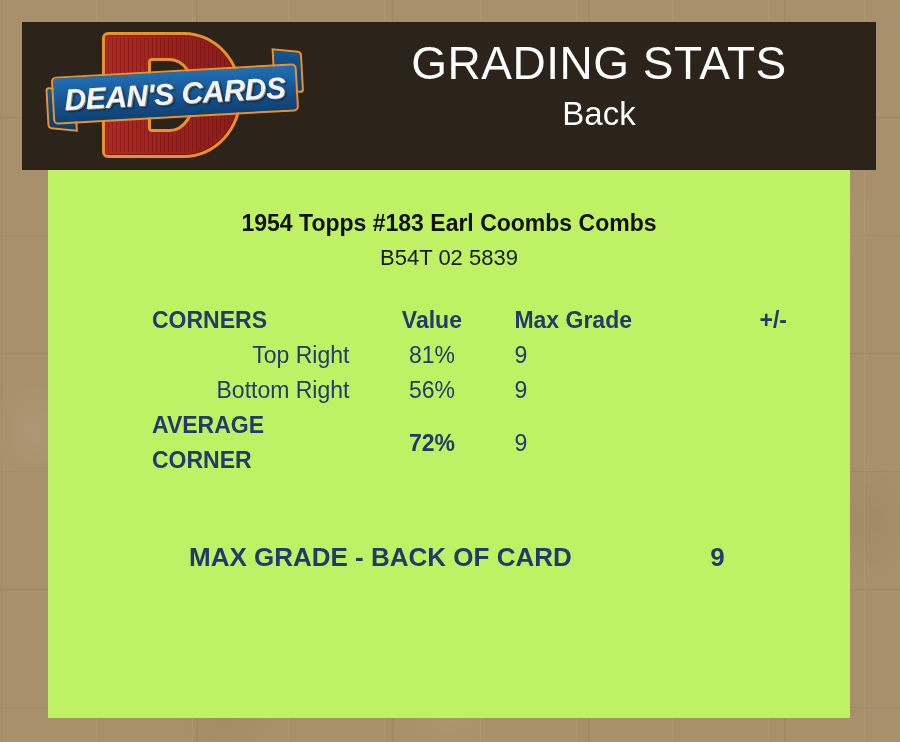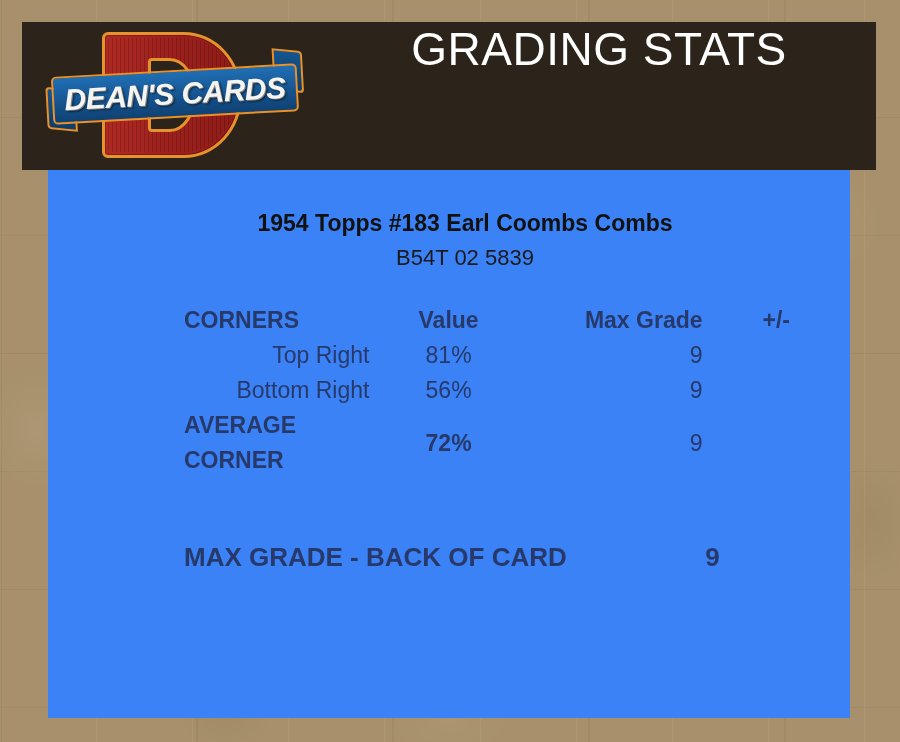--- a/index.html
+++ b/index.html
@@ -112,38 +112,37 @@
     font-size:30px; letter-spacing:-0.5px;
     color:#f4f4f2;
     text-shadow:1px 1px 0 #7d7d7d, 2px 2px 2px rgba(0,0,0,0.55);
     white-space:nowrap;
     z-index:3;
   }
 
   
   #header-titles {
     position:absolute;
-    left:300px; top:0; width:554px;
+    left:300px; top:14px; width:554px;
     text-align:center;
     color:#ffffff;
   }
   #header-title {
     font-size:46px; font-weight:normal; letter-spacing:0.5px; line-height:1.2;
   }
   #header-subtitle {
     font-size:33px; font-weight:normal; margin-top:4px;
   }
 
   
   #panel {
     position:absolute;
     left:48px; top:170px; width:802px; height:548px;
-    background-color:#3b82f6;
+    background-color:#bef264;
     z-index:1;
-    padding-left:32px;
   }
 
   
   #card-title {
     margin-top:40px;
     text-align:center;
     font-size:23px; font-weight:bold; color:#111111;
   }
   #card-code {
     margin-top:8px;
@@ -160,21 +159,21 @@
   }
   #stats-table th, #stats-table td {
     padding:0;
     line-height:35px;
     height:35px;
     font-size:23px;
     vertical-align:middle;
   }
   .col-label  { width:265px; text-align:right; padding-right:0 !important; }
   .col-value  { width:145px; text-align:center; }
-  .col-max    { width:160px; text-align:right; }
+  .col-max    { width:160px; text-align:left; }
   .col-pm     { width:135px; text-align:center; }
 
   #stats-table thead th {
     font-weight:bold;
     font-size:23px;
   }
   #stats-table thead th.col-label { text-align:left; padding-left:104px !important; }
 
   tr.row-sub .col-label { font-weight:normal; }
   tr.row-sub .col-value { font-weight:normal; }
@@ -192,20 +191,21 @@
     display:flex;
     align-items:center;
     color:#27396a;
     font-size:26px;
     font-weight:bold;
   }
   #max-grade-label {
     padding-left:104px;
     width:565px;
     text-align:left;
+    margin-left:37px;
   }
   #max-grade-value {
     width:135px;
     text-align:center;
   }
 </style>
 </head>
 <body>
 
 <div id="bg-watermark"></div>
@@ -222,20 +222,21 @@
     <div id="logo-ribbon">
       <div class="ribbon-tail" id="ribbon-tail-left"></div>
       <div class="ribbon-tail" id="ribbon-tail-right"></div>
       <div id="logo-ribbon-band"></div>
       <div id="logo-ribbon-text">DEAN'S CARDS</div>
     </div>
   </div>
 
   <div id="header-titles">
     <div id="header-title">GRADING STATS</div>
+    <div id="header-subtitle">Back</div>
   </div>
 
 </div>
 
 <div id="panel">
 
   <div id="card-title">1954 Topps #183 Earl Coombs Combs</div>
   <div id="card-code">B54T 02 5839</div>
 
   <table id="stats-table">

